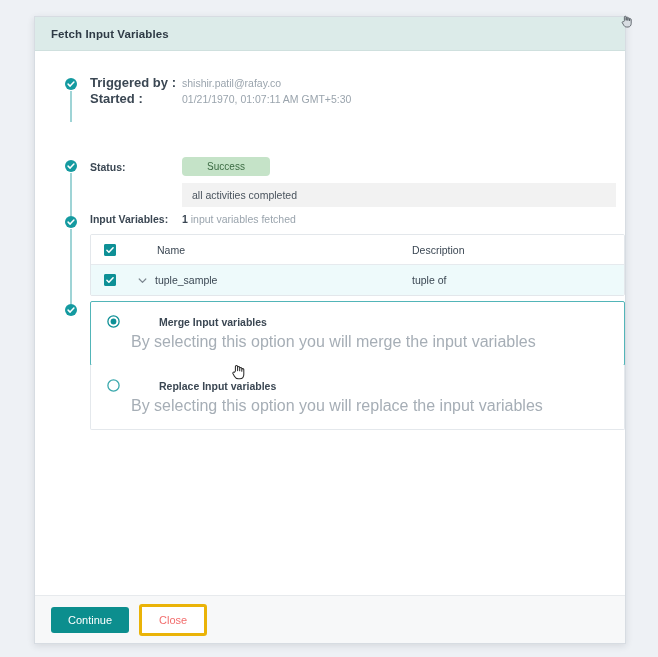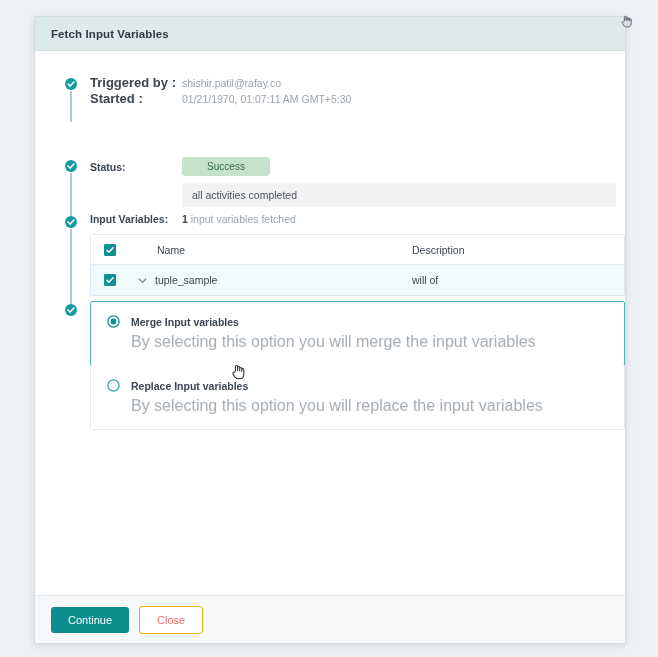--- a/index.html
+++ b/index.html
@@ -239,20 +239,21 @@
   .radio-card.unselected {
     border: 1px solid #e4e8ec;
     border-top: none;
     border-radius: 0 0 2px 2px;
     margin-top: -1px;
     padding-top: 14px;
   }
   .rc-top {
     display: flex;
     align-items: center;
+    gap: 28px;
   }
   .rc-radio {
     width: 13px;
     height: 13px;
     min-width: 13px;
     margin-right: 11px;
   }
   .rc-radio svg { display:block; }
   .rc-title {
     font-size: 10.5px;
@@ -285,21 +286,21 @@
     border: none;
     border-radius: 3px;
     padding: 7px 17px;
     cursor: pointer;
     font-family: "Liberation Sans", sans-serif;
   }
   .btn-secondary {
     background: #ffffff;
     color: #f26d6d;
     font-size: 11px;
-    border: 1px solid #eab308;
+    border: 3px solid #eab308;
     border-radius: 3px;
     padding: 7px 17px;
     cursor: pointer;
     font-family: "Liberation Sans", sans-serif;
   }
 
   
   .cursor-hand {
     position: absolute;
     width: 14px;
@@ -390,21 +391,21 @@
                   <path d="M2.9 6.2 L4.9 8.2 L9.1 3.7" stroke="#ffffff" stroke-width="1.5" fill="none" stroke-linecap="round" stroke-linejoin="round"></path>
                 </svg>
               </span>
             </span>
             <span class="vt-exp">
               <svg class="chev" width="11" height="11" viewBox="0 0 11 11">
                 <path d="M2.2 4.0 L5.5 7.3 L8.8 4.0" stroke="#7b868f" stroke-width="1.2" fill="none" stroke-linecap="round" stroke-linejoin="round"></path>
               </svg>
             </span>
             <span class="vt-name">tuple_sample</span>
-            <span class="vt-desc">will of</span>
+            <span class="vt-desc">tuple of</span>
           </div>
         </div>
       </div>
 
       <div class="step" id="step-merge">
         <span class="step-marker">
           <svg width="12" height="12" viewBox="0 0 12 12">
             <circle cx="6" cy="6" r="6" fill="#149aa0"></circle>
             <path d="M3.1 6.1 L5.1 8.1 L8.9 4.0" stroke="#ffffff" stroke-width="1.5" fill="none" stroke-linecap="round" stroke-linejoin="round"></path>
           </svg>

